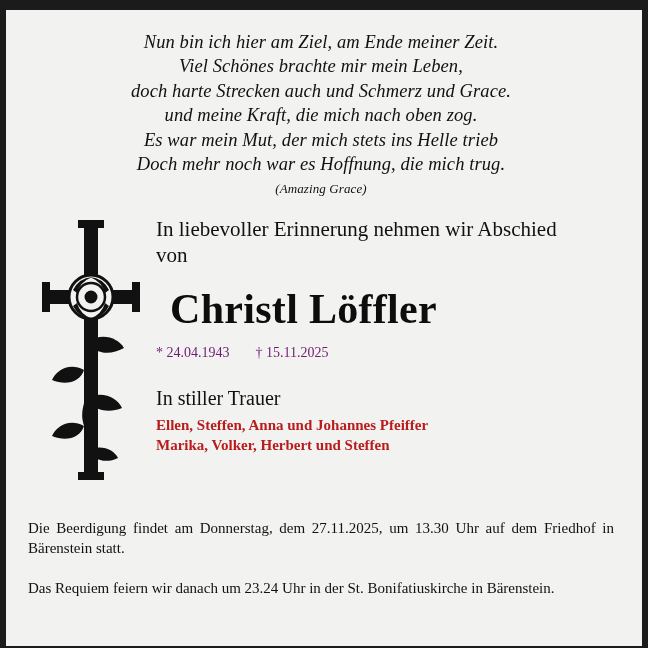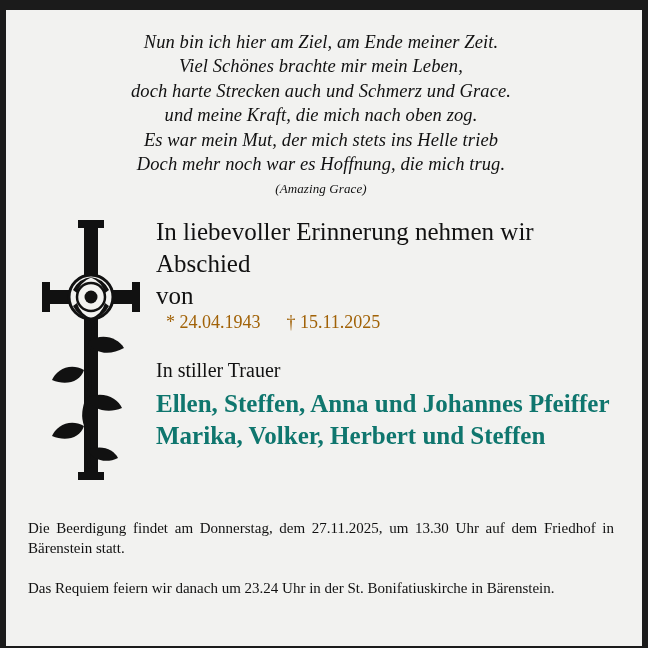--- a/index.html
+++ b/index.html
@@ -54,52 +54,52 @@
     width: 118px;
     height: 260px;
   }
   .cross-wrap svg {
     display: block;
   }
   .texts {
     margin-left: 128px;
   }
   .intro {
-    font-size: 25px;
+    font-size: 21px;
     line-height: 1.28;
     color: #111;
   }
   .name {
     font-size: 42px;
     font-weight: bold;
     margin: 16px 0 12px 14px;
     color: #0d0d0d;
     letter-spacing: 0.3px;
   }
   .dates {
-    font-size: 18px;
-    color: #a16207;
-    margin: 0 0 0 10px;
+    font-size: 14px;
+    color: #701a75;
+    margin: 0 0 0 0;
     white-space: nowrap;
   }
   .dates .gap {
     display: inline-block;
     width: 26px;
   }
   .mourning {
     font-size: 20px;
     margin-top: 26px;
     color: #111;
   }
   .family {
-    font-size: 25px;
+    font-size: 15px;
     font-weight: bold;
     margin-top: 6px;
     line-height: 1.3;
-    color: #0f766e;
+    color: #b91c1c;
   }
   
   .bottom {
     margin-top: 22px;
     font-size: 15px;
     line-height: 1.35;
     color: #111;
   }
   .bottom p {
     margin: 0 0 20px 0;
@@ -163,20 +163,21 @@
         </g>
       </svg>
     </div>
 
     <div class="texts">
       <div class="intro">
         <div>In liebevoller Erinnerung nehmen wir Abschied</div>
         <div>von</div>
       </div>
 
+      <div class="name">Christl Löffler</div>
 
       <div class="dates">
         <span>* 24.04.1943</span><span class="gap"></span><span>† 15.11.2025</span>
       </div>
 
       <div class="mourning">In stiller Trauer</div>
 
       <div class="family">
         <div>Ellen, Steffen, Anna und Johannes Pfeiffer</div>
         <div>Marika, Volker, Herbert und Steffen</div>

